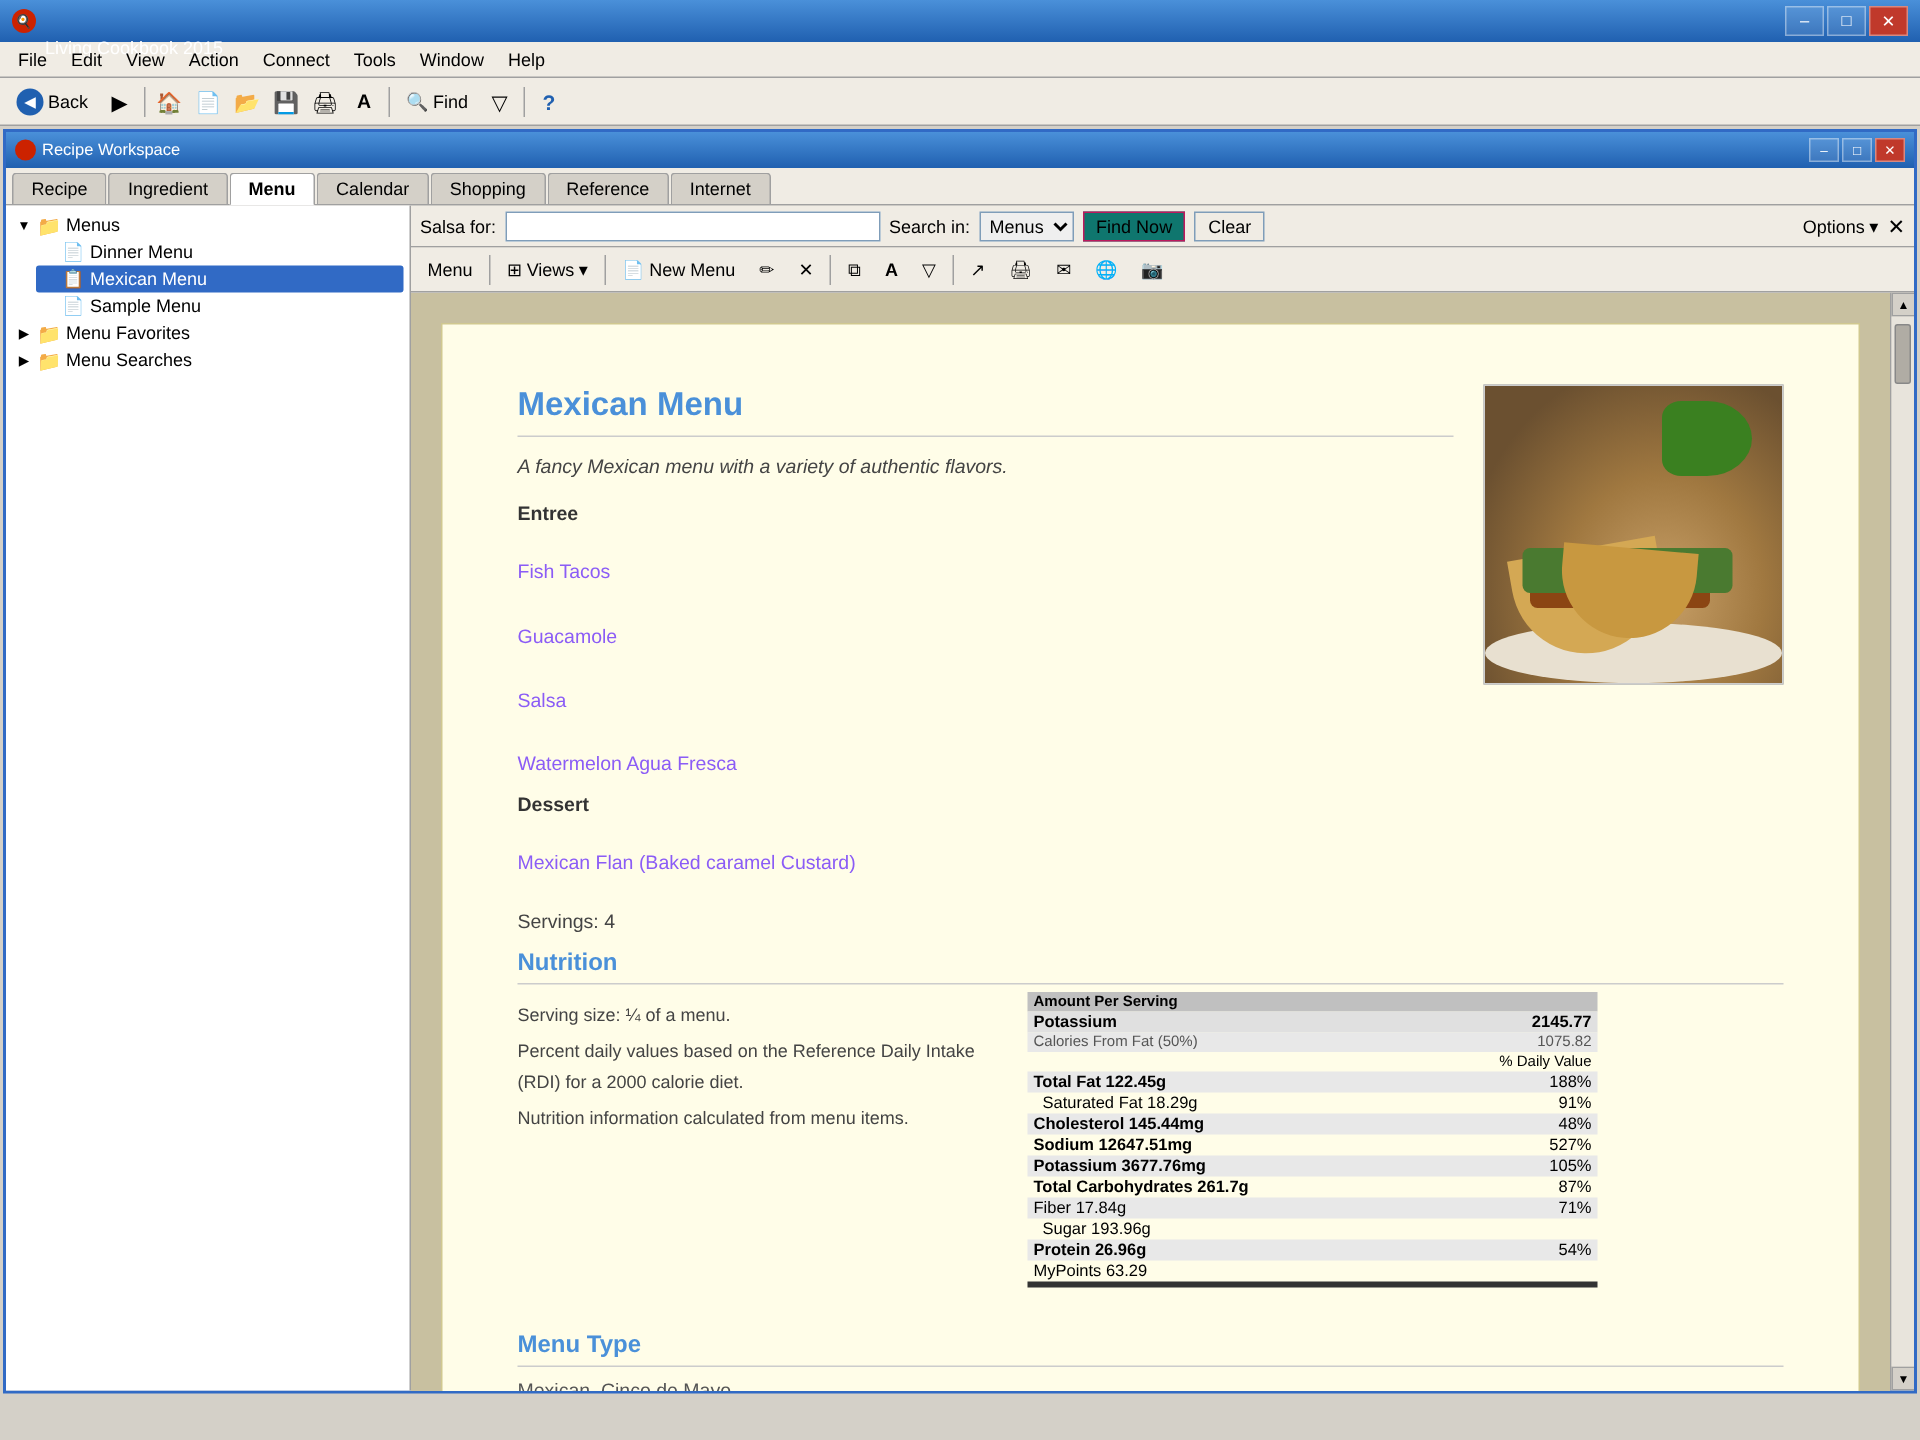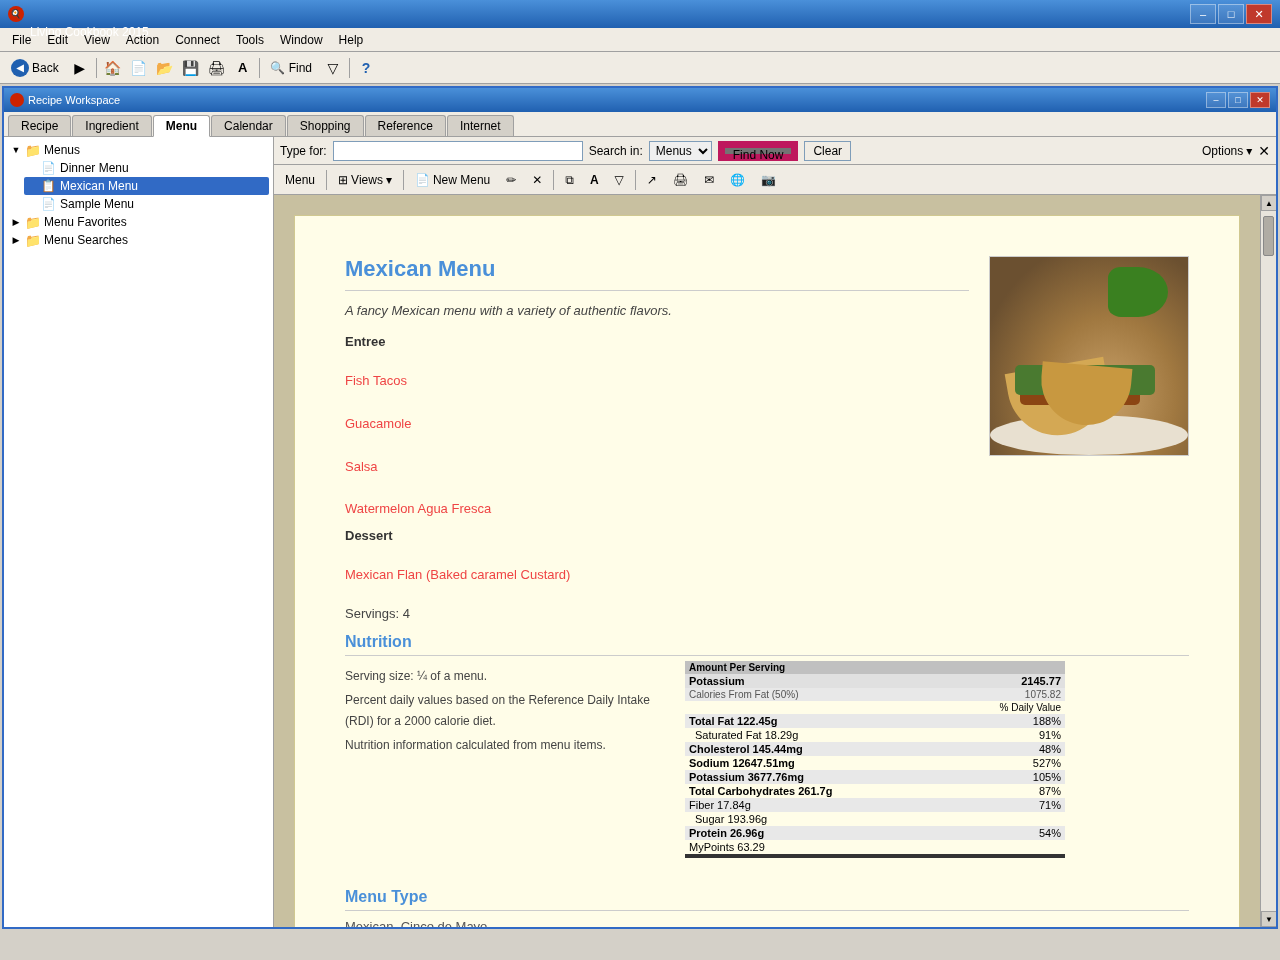--- a/index.html
+++ b/index.html
@@ -139,21 +139,21 @@
       padding: 3px 6px;
       display: flex;
       align-items: center;
       gap: 6px;
       height: 28px;
     }
     .search-label { font-size: 12px; }
     .search-input { flex: 1; max-width: 250px; height: 20px; border: 1px solid #7f9db9; padding: 1px 4px; font-size: 12px; }
     .search-in-label { font-size: 12px; }
     .search-in-select { height: 20px; font-size: 12px; border: 1px solid #7f9db9; padding: 0 2px; }
-    .search-find-btn { height: 20px; padding: 0 8px; font-size: 12px; border: 7px solid #be185d; background: #737373; cursor: pointer; }
+    .search-find-btn { height: 20px; padding: 0 8px; font-size: 12px; border: 1px solid #be185d; background: #0f766e; cursor: pointer; }
     .search-clear-btn { height: 20px; padding: 0 8px; font-size: 12px; border: 1px solid #7f9db9; background: #f0ece4; cursor: pointer; }
     .search-options { margin-left: auto; font-size: 12px; cursor: pointer; display: flex; align-items: center; gap: 3px; }
     .search-close { font-size: 14px; cursor: pointer; }
 
     
     .action-bar {
       background: #f0ece4;
       border-bottom: 1px solid #a0a0a0;
       padding: 2px 4px;
       display: flex;
@@ -209,21 +209,21 @@
     .taco-bg { position: absolute; inset: 0; background: radial-gradient(ellipse at 60% 70%, #c8a068 0%, #a07840 40%, #6b5030 80%); }
     .taco-shell1 { position: absolute; bottom: 20px; left: 20px; width: 100px; height: 70px; background: #d4a854; border-radius: 0 0 60px 60px; transform: rotate(-10deg); }
     .taco-shell2 { position: absolute; bottom: 30px; left: 50px; width: 90px; height: 60px; background: #c89840; border-radius: 0 0 50px 50px; transform: rotate(5deg); }
     .taco-filling { position: absolute; bottom: 50px; left: 30px; width: 120px; height: 40px; background: #8B4513; border-radius: 5px; }
     .taco-greens { position: absolute; bottom: 60px; left: 25px; width: 140px; height: 30px; background: #4a7a30; border-radius: 5px; }
     .taco-tomato { position: absolute; bottom: 55px; left: 80px; width: 30px; height: 25px; background: #cc3020; border-radius: 50%; }
     .taco-herb1 { position: absolute; top: 10px; right: 20px; width: 60px; height: 50px; background: #3a8020; border-radius: 30% 70% 70% 30%; }
     .taco-plate { position: absolute; bottom: 0px; left: 0; right: 0; height: 40px; background: #e8e0d0; border-radius: 50%; }
 
     .section-heading { font-weight: bold; font-size: 13px; color: #333; margin-bottom: 4px; }
-    .section-item { font-size: 13px; color: #ef4444; margin-left: 0; line-height: 1.6; margin-top: 22px; }
+    .section-item { font-size: 13px; color: #8b5cf6; margin-left: 0; line-height: 1.6; margin-top: 22px; }
     .servings { font-size: 13px; color: #444; margin-top: 20px; clear: both; }
     .nutrition-title { font-size: 16px; color: #4a90d9; margin: 12px 0 4px; }
     .nutrition-divider { border: none; border-top: 1px solid #ccc; margin-bottom: 10px; }
     .nutrition-text { font-size: 12px; color: #444; line-height: 1.7; max-width: 320px; float: left; }
     .nutrition-table { float: right; width: 380px; border-collapse: collapse; font-size: 11px; margin-top: -5px; }
     .nutrition-table th, .nutrition-table td { padding: 1px 4px; text-align: left; }
     .nutrition-table .header-row { background: #c0c0c0; font-weight: bold; font-size: 10px; }
     .nutrition-table .cal-row td { font-weight: bold; }
     .nutrition-table .fat-cal-row td { font-size: 10px; color: #555; }
     .nutrition-table .pct-header { text-align: right; }
@@ -345,21 +345,21 @@
       <div class="tree-item">
         <div class="tree-toggle">▶</div>
         <div class="tree-icon folder-icon">📁</div>
         <span class="tree-label">Menu Searches</span>
       </div>
     </div>
 
     <div class="right-panel">
 
       <div class="search-bar">
-        <span class="search-label">Type for:</span>
+        <span class="search-label">Salsa for:</span>
         <input class="search-input" type="text" value="" style="">
         <span class="search-in-label">Search in:</span>
         <select class="search-in-select">
           <option>Menus</option>
         </select>
         <button class="search-find-btn">Find Now</button>
         <button class="search-clear-btn">Clear</button>
         <div class="search-options">
           <span>Options</span>
           <span>▾</span>

